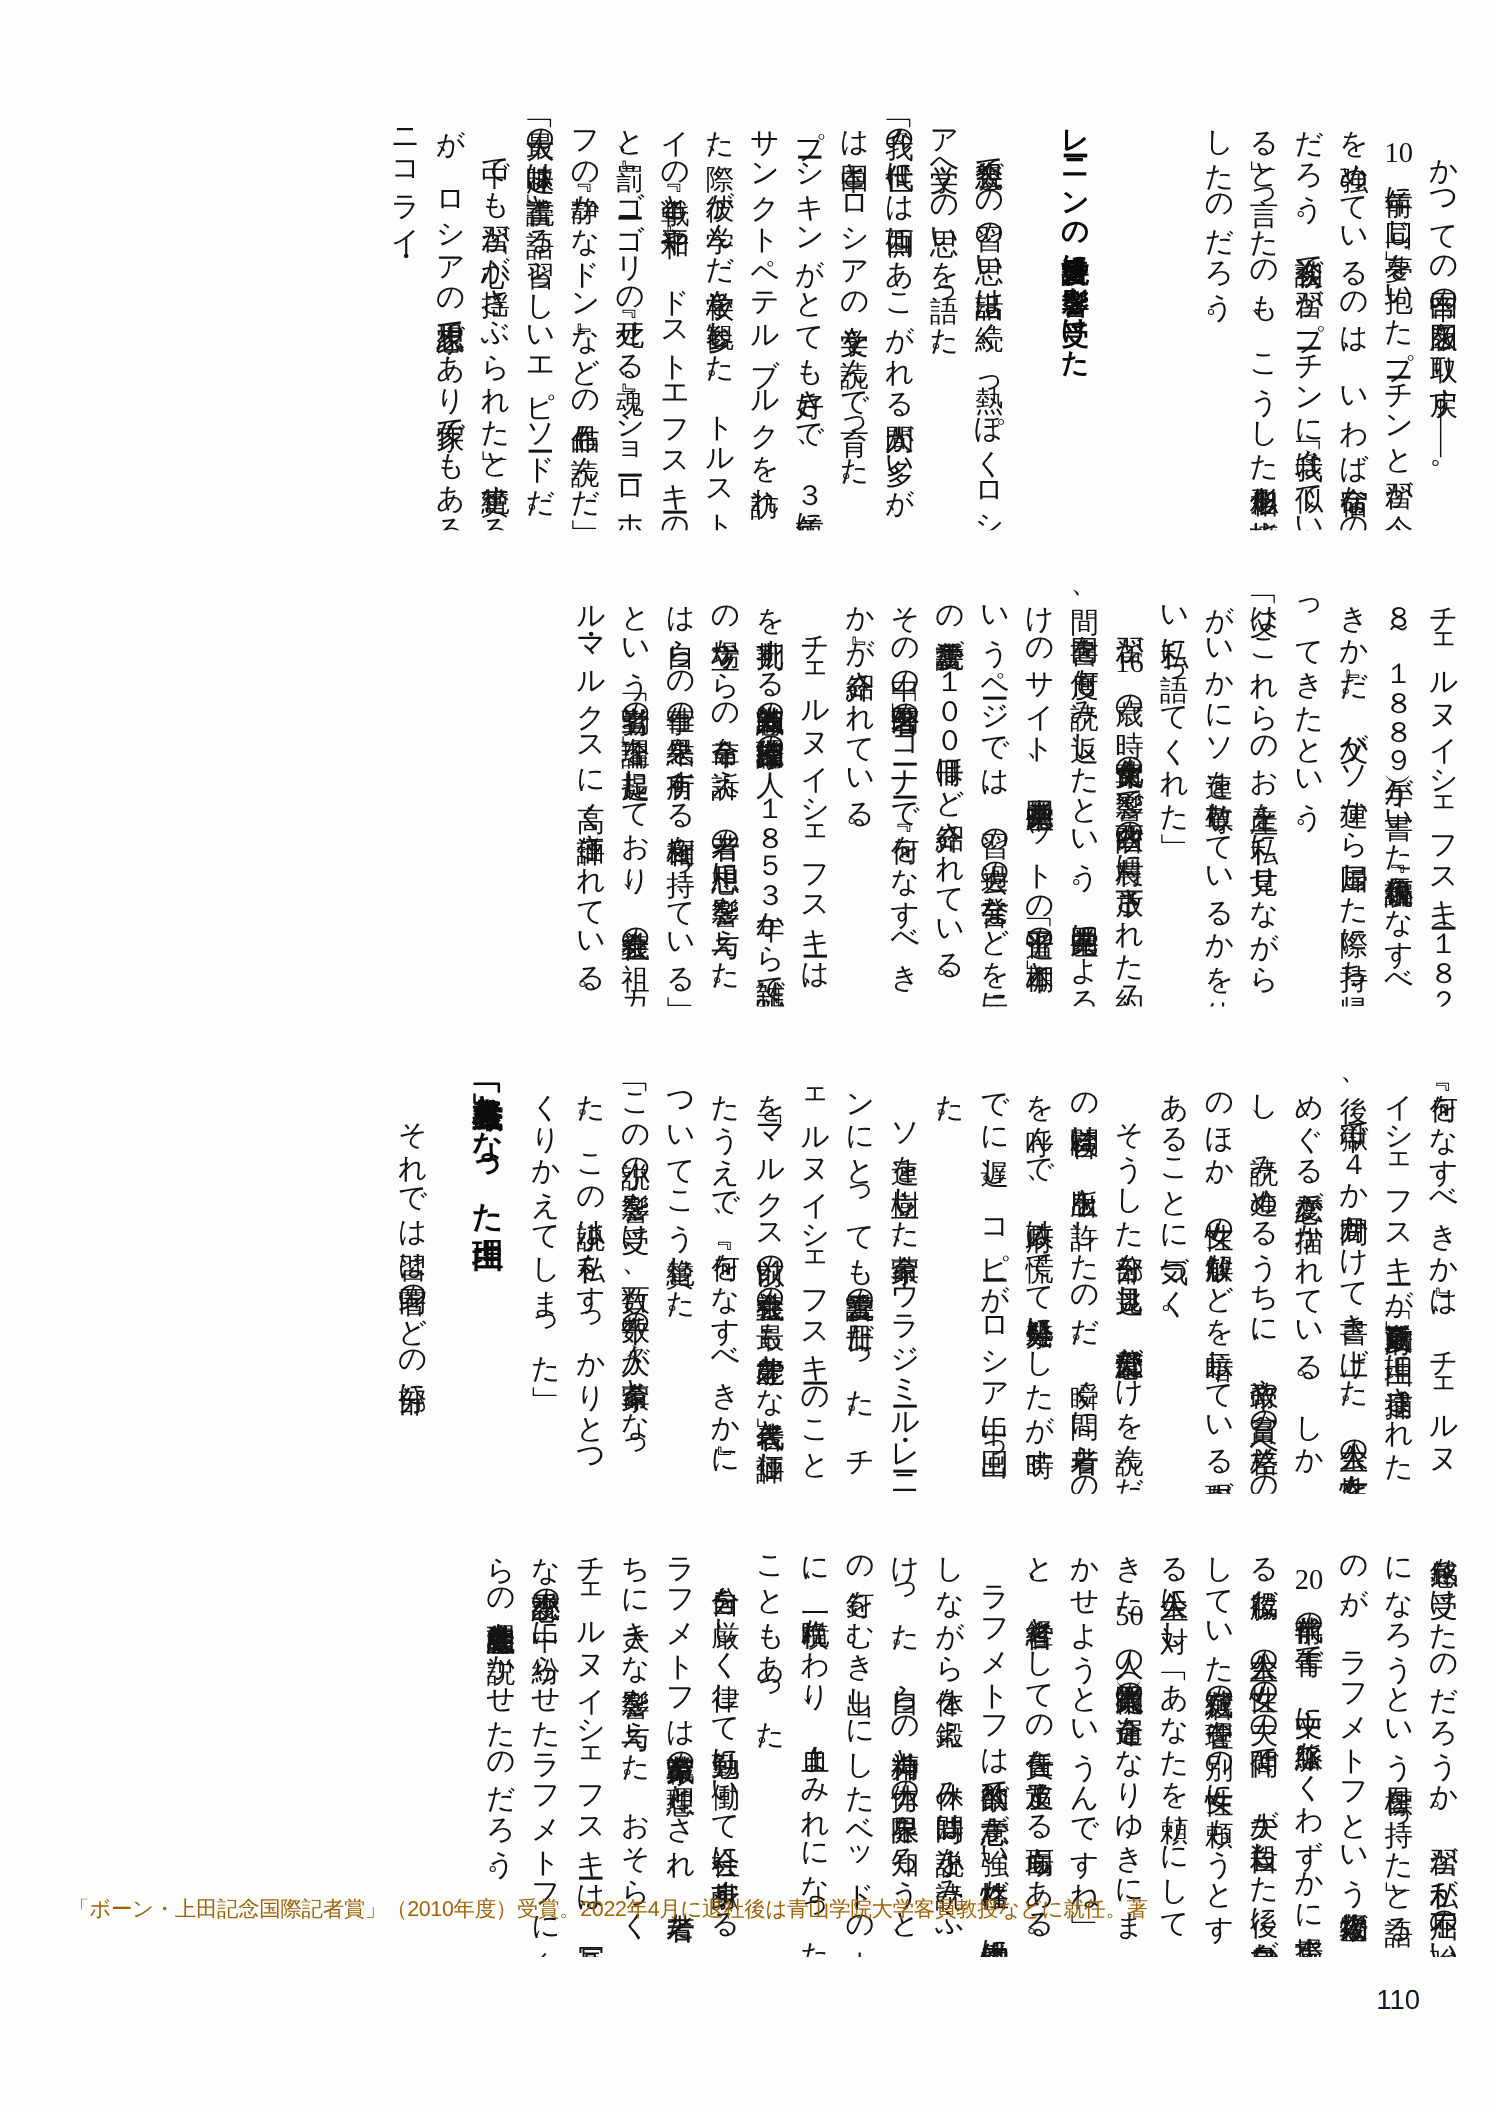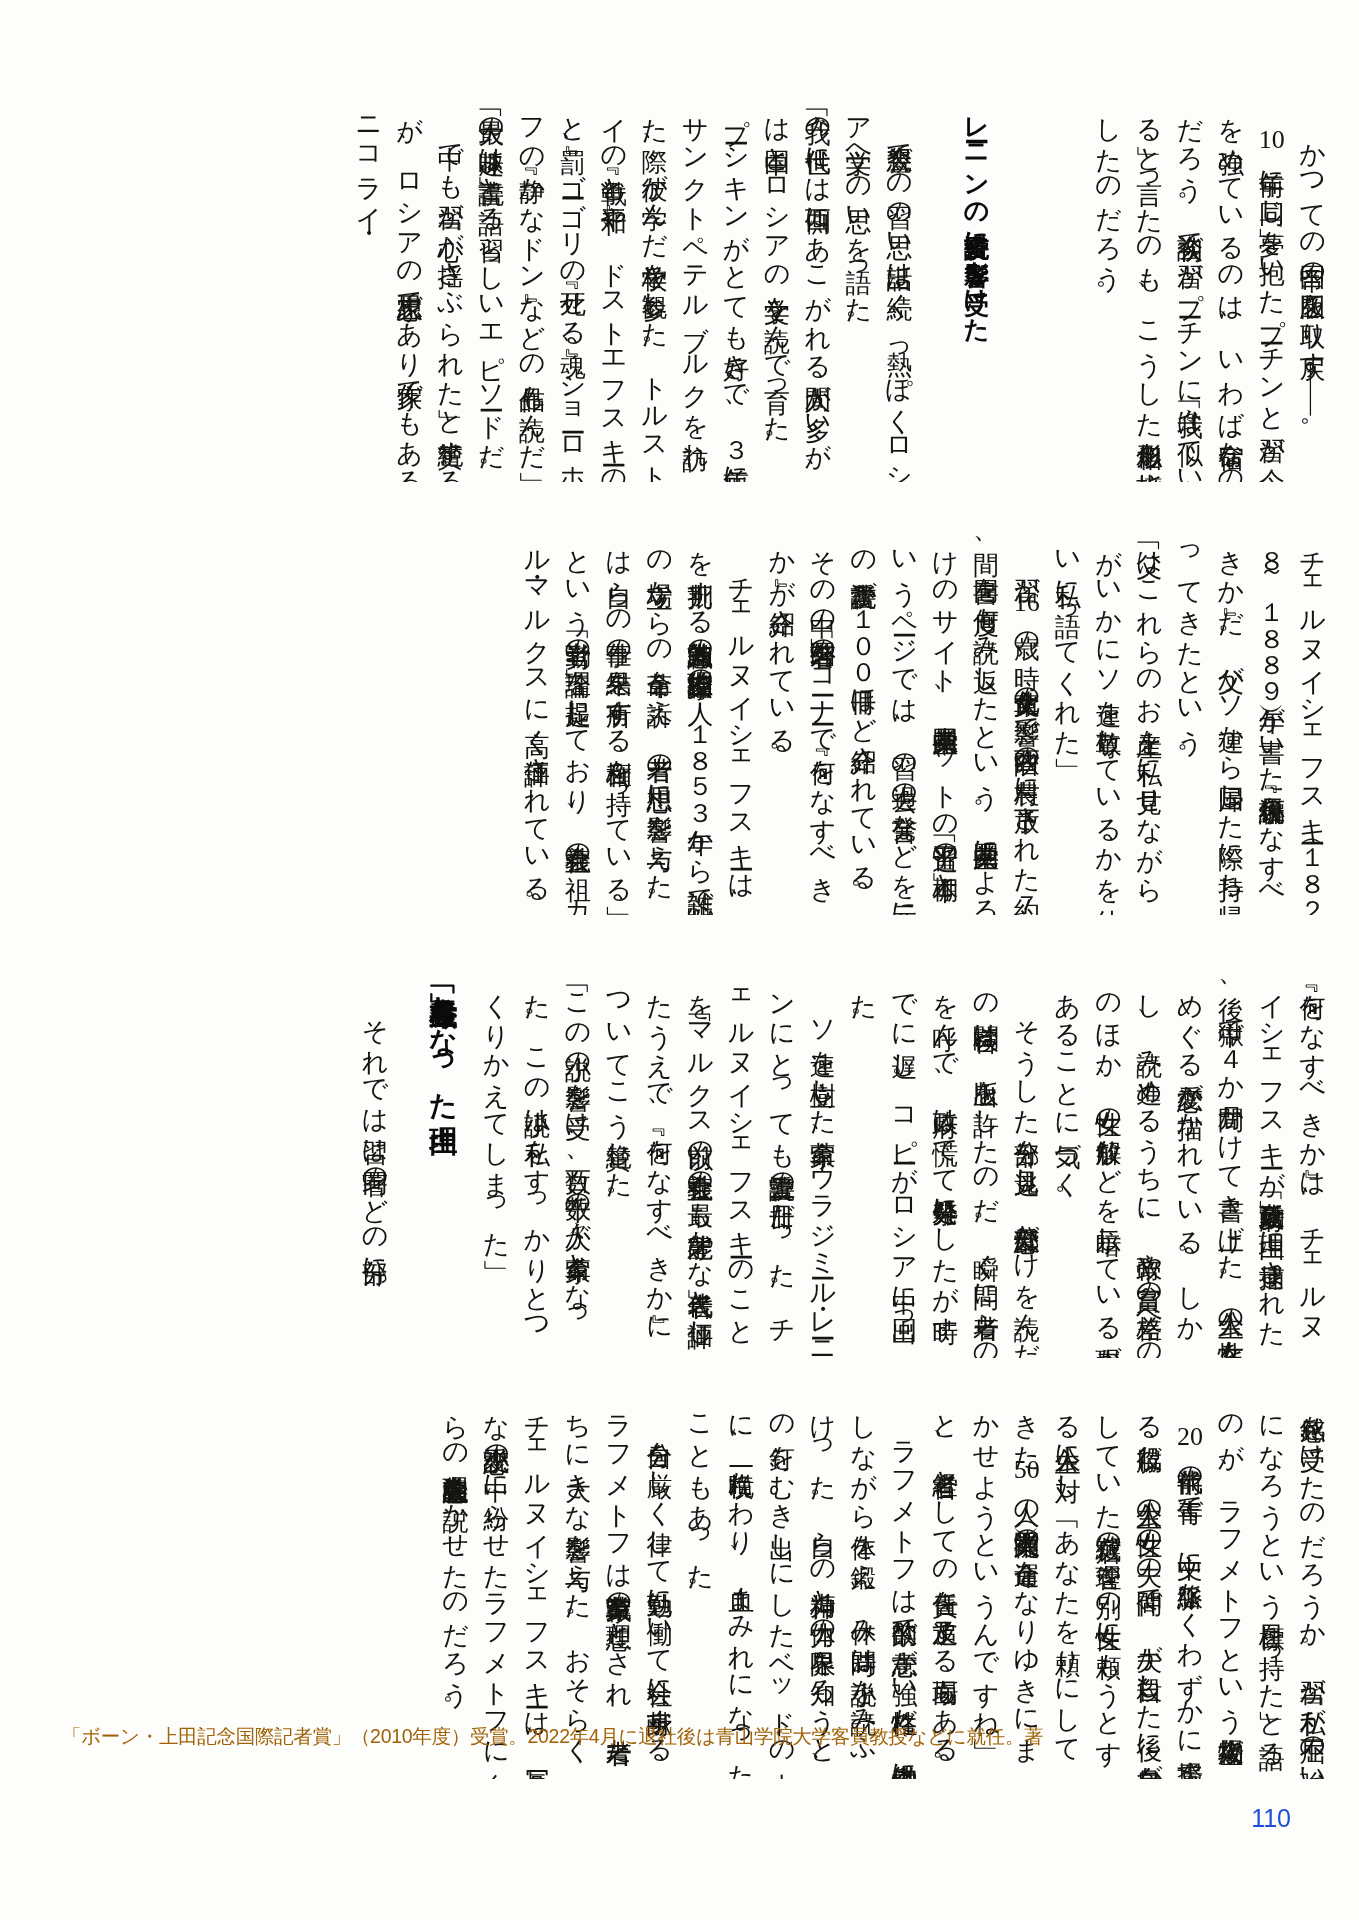--- a/index.html
+++ b/index.html
@@ -76,21 +76,21 @@
     line-height: 25px;
     letter-spacing: -0.3px;
     color: #a16207;
   }
   .page-number {
     position: absolute;
     top: 1804px;
     right: 68px;
     font-family: "Liberation Sans", "DejaVu Sans", sans-serif;
     font-size: 25px;
-    color: #1d4ed8;
+    color: #0f172a;
   }
 </style>
 </head>
 <body>
 
 <div class="page">
 
   <section class="vband band1">
     <p>　かつての帝国の版図を取り戻す――。</p>
     <p>　<span class="tcy">10</span>年前に同じ「夢」を抱いたプーチンと習が今、連携を強めているのは、いわば宿命なのだろう。初会談で習がプーチンに「我々は似ている」と言ったのも、こうした相似形を指摘したのだろう。</p>

